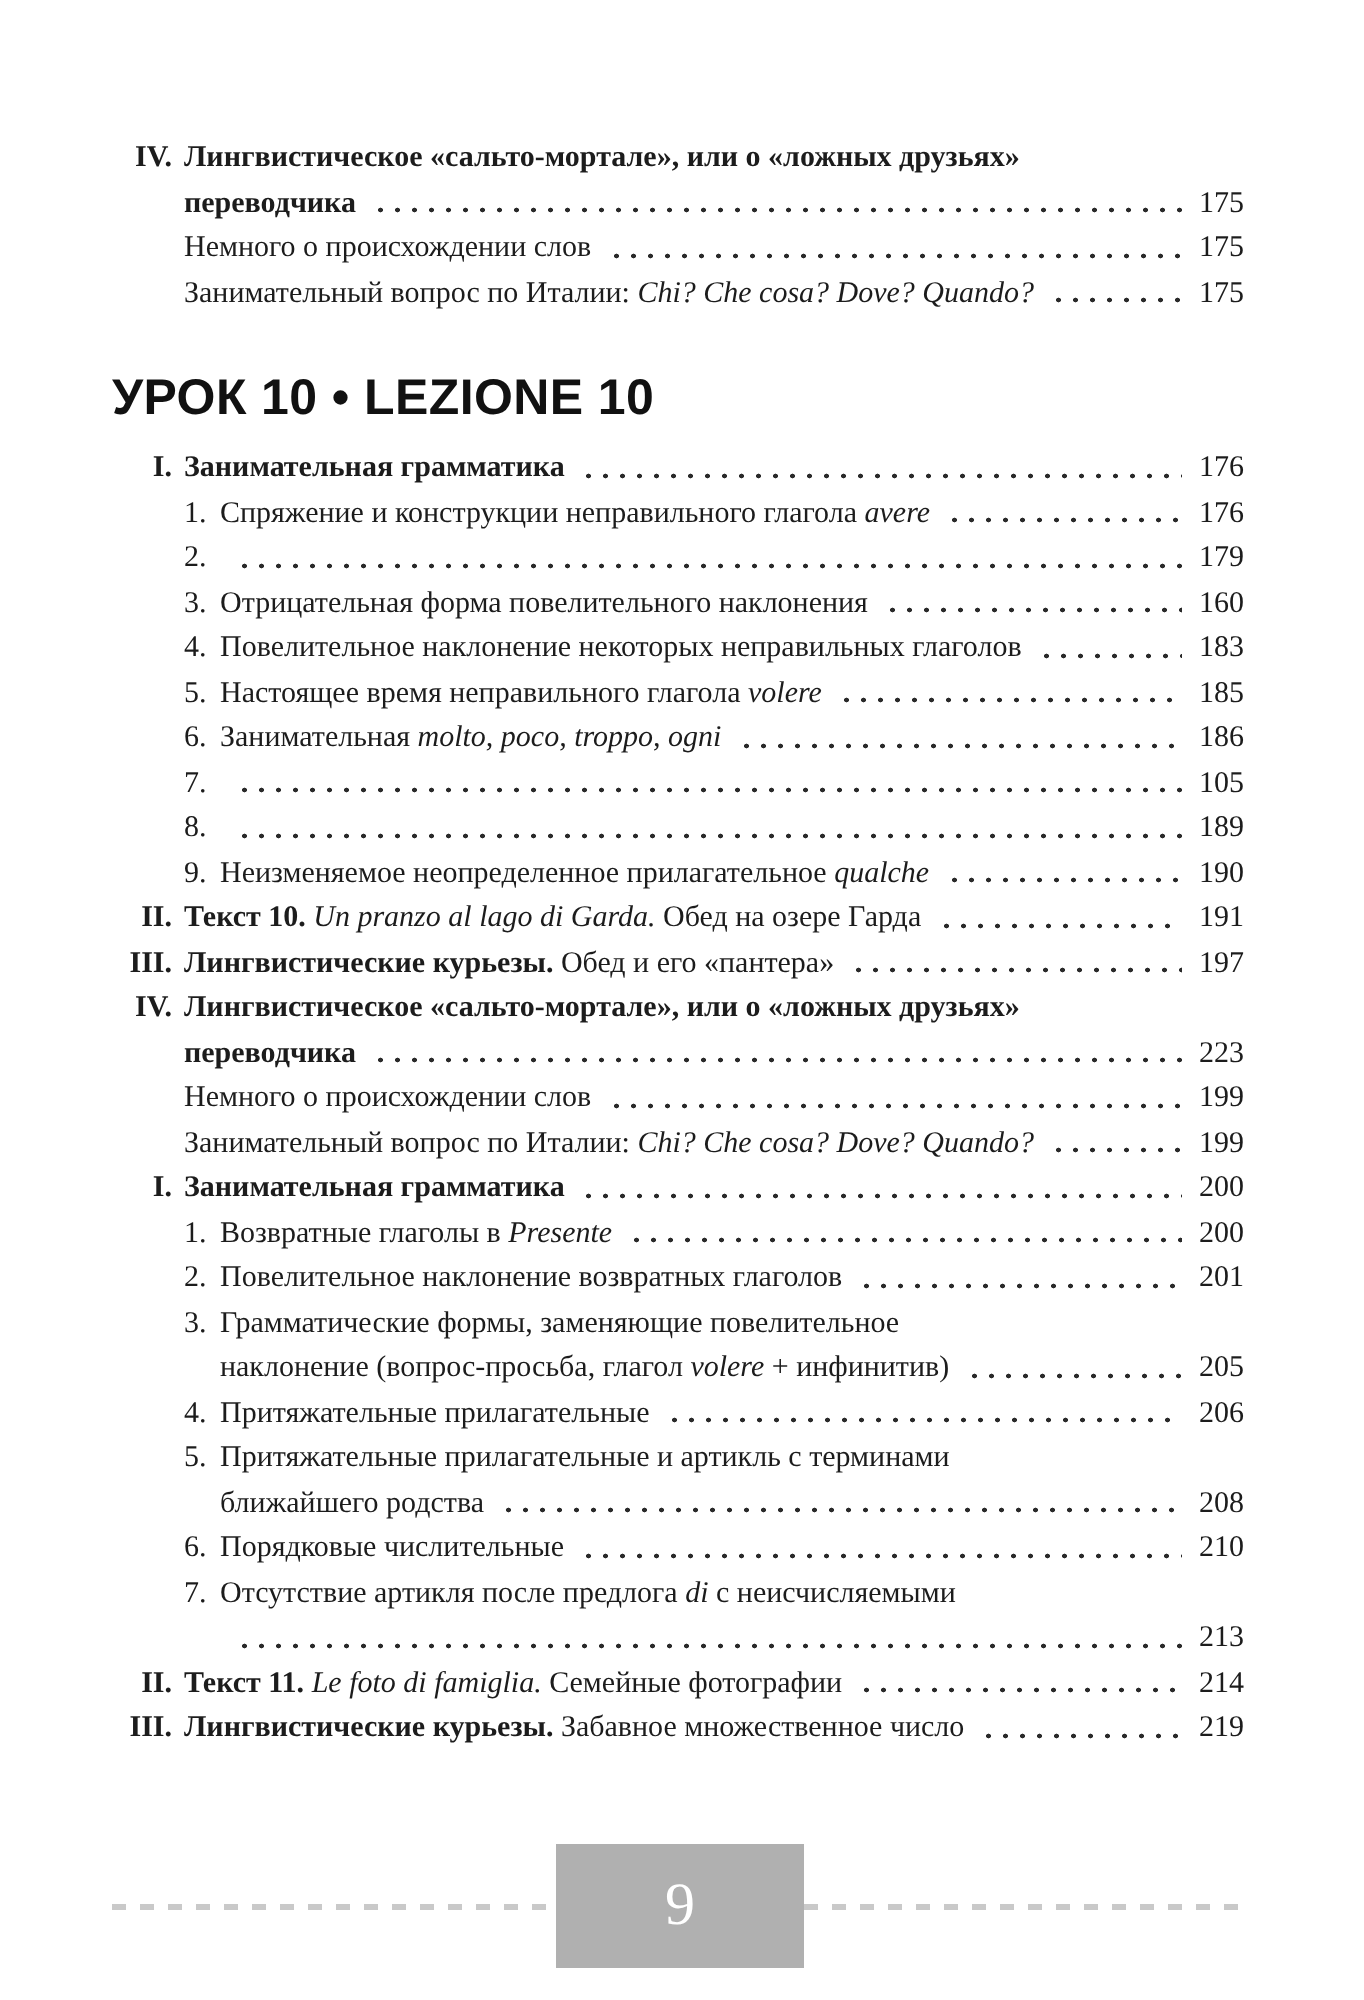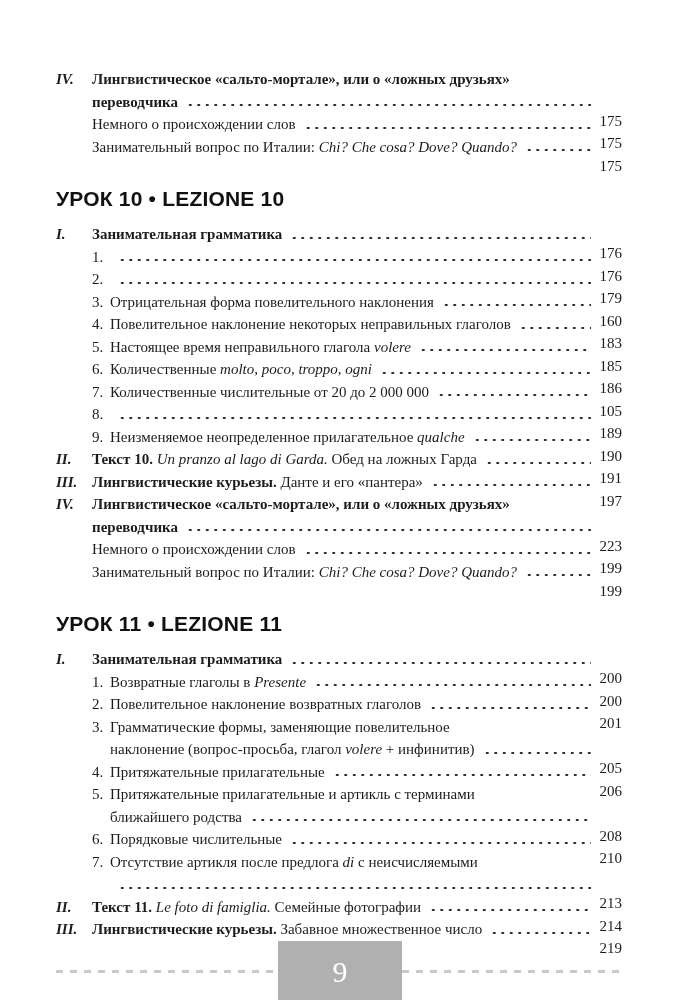--- a/index.html
+++ b/index.html
@@ -9,46 +9,46 @@
     color: #1c1c1c;
     font-family: "Liberation Serif", serif;
     font-size: 15px;
     display: flex; flex-direction: column;
     overflow: hidden;
   }
   .content { padding: 68px 60px 0 56px; }
   .heading {
     font-family: "Liberation Sans", sans-serif;
     font-weight: bold;
-    font-size: 21px;
+    font-size: 25px;
     line-height: 26px;
     letter-spacing: 0.2px;
     margin: 28px 0 11px 0;
     color: #111;
   }
   .row { display: flex; line-height: 22.5px; height: 22.5px; }
   .roman { padding-left: 0; }
-  .roman .marker { width: 30px; text-align: left; margin-right: 6px; flex: none; font-style: italic; }
+  .roman .marker { width: 30px; text-align: right; margin-right: 6px; flex: none; }
   .num { padding-left: 36px; }
   .num .marker { width: 13px; margin-right: 5px; flex: none; }
   .plain { padding-left: 36px; }
   .numcont { padding-left: 54px; }
   .txt { white-space: nowrap; flex: none; }
   .b { font-weight: bold; }
   .i { font-style: italic; }
   .dots {
     flex: 1 1 auto;
     min-width: 10px;
     margin: 0 5px 0 6px;
     background-image: radial-gradient(circle, #2a2a2a 1.05px, rgba(0,0,0,0) 1.35px);
     background-size: 8.5px 8px;
     background-repeat: repeat-x;
     background-position: left 2px bottom 4px;
   }
-  .pg { min-width: 26px; text-align: right; flex: none; margin-top: 19px; }
+  .pg { min-width: 26px; text-align: right; flex: none; }
   .footer {
     margin-top: auto;
     margin-bottom: 16px;
     padding: 0 58px 0 56px;
     display: flex; align-items: center;
   }
   .dash {
     flex: 1; height: 3px;
     background-image: repeating-linear-gradient(90deg, #c9c9c9 0 7px, rgba(0,0,0,0) 7px 14px);
   }
@@ -89,20 +89,21 @@
       <div class="toc-section">
         <div class="heading">УРОК 10 • LEZIONE 10</div>
         <div class="row roman">
           <span class="marker b">I.</span>
           <span class="txt"><span class="b ">Занимательная грамматика</span></span>
           <span class="dots"></span>
           <span class="pg">176</span>
         </div>
         <div class="row num">
           <span class="marker">1.</span>
+          <span class="txt"><span>Спряжение и конструкции неправильного глагола </span><span class="i">avere</span></span>
           <span class="dots"></span>
           <span class="pg">176</span>
         </div>
         <div class="row num">
           <span class="marker">2.</span>
           <span class="dots"></span>
           <span class="pg">179</span>
         </div>
         <div class="row num">
           <span class="marker">3.</span>
@@ -117,50 +118,49 @@
           <span class="pg">183</span>
         </div>
         <div class="row num">
           <span class="marker">5.</span>
           <span class="txt"><span>Настоящее время неправильного глагола </span><span class="i">volere</span></span>
           <span class="dots"></span>
           <span class="pg">185</span>
         </div>
         <div class="row num">
           <span class="marker">6.</span>
-          <span class="txt"><span>Количественные </span><span class="i">molto, poco, troppo, ogni</span></span>
+          <span class="txt"><span>Занимательная </span><span class="i">molto, poco, troppo, ogni</span></span>
           <span class="dots"></span>
           <span class="pg">186</span>
         </div>
         <div class="row num">
           <span class="marker">7.</span>
-          <span class="txt"><span>Количественные числительные от 20 до 2 000 000</span></span>
           <span class="dots"></span>
           <span class="pg">105</span>
         </div>
         <div class="row num">
           <span class="marker">8.</span>
           <span class="dots"></span>
           <span class="pg">189</span>
         </div>
         <div class="row num">
           <span class="marker">9.</span>
           <span class="txt"><span>Неизменяемое неопределенное прилагательное </span><span class="i">qualche</span></span>
           <span class="dots"></span>
           <span class="pg">190</span>
         </div>
         <div class="row roman">
           <span class="marker b">II.</span>
-          <span class="txt"><span class="b ">Текст 10. </span><span class="i">Un pranzo al lago di Garda.</span><span> Обед на ложных Гарда</span></span>
+          <span class="txt"><span class="b ">Текст 10. </span><span class="i">Un pranzo al lago di Garda.</span><span> Обед на озере Гарда</span></span>
           <span class="dots"></span>
           <span class="pg">191</span>
         </div>
         <div class="row roman">
           <span class="marker b">III.</span>
-          <span class="txt"><span class="b ">Лингвистические курьезы.</span><span> Данте и его «пантера»</span></span>
+          <span class="txt"><span class="b ">Лингвистические курьезы.</span><span> Обед и его «пантера»</span></span>
           <span class="dots"></span>
           <span class="pg">197</span>
         </div>
         <div class="row roman">
           <span class="marker b">IV.</span>
           <span class="txt"><span class="b ">Лингвистическое «сальто-мортале», или о «ложных друзьях»</span></span>
         </div>
         <div class="row plain">
           <span class="txt"><span class="b ">переводчика</span></span>
           <span class="dots"></span>
@@ -171,21 +171,20 @@
           <span class="dots"></span>
           <span class="pg">199</span>
         </div>
         <div class="row plain">
           <span class="txt"><span>Занимательный вопрос по Италии: </span><span class="i">Chi? Che cosa? Dove? Quando?</span></span>
           <span class="dots"></span>
           <span class="pg">199</span>
         </div>
       </div>
       <div class="toc-section">
-        <div class="heading">УРОК 11 • LEZIONE 11</div>
         <div class="row roman">
           <span class="marker b">I.</span>
           <span class="txt"><span class="b ">Занимательная грамматика</span></span>
           <span class="dots"></span>
           <span class="pg">200</span>
         </div>
         <div class="row num">
           <span class="marker">1.</span>
           <span class="txt"><span>Возвратные глаголы в </span><span class="i">Presente</span></span>
           <span class="dots"></span>

